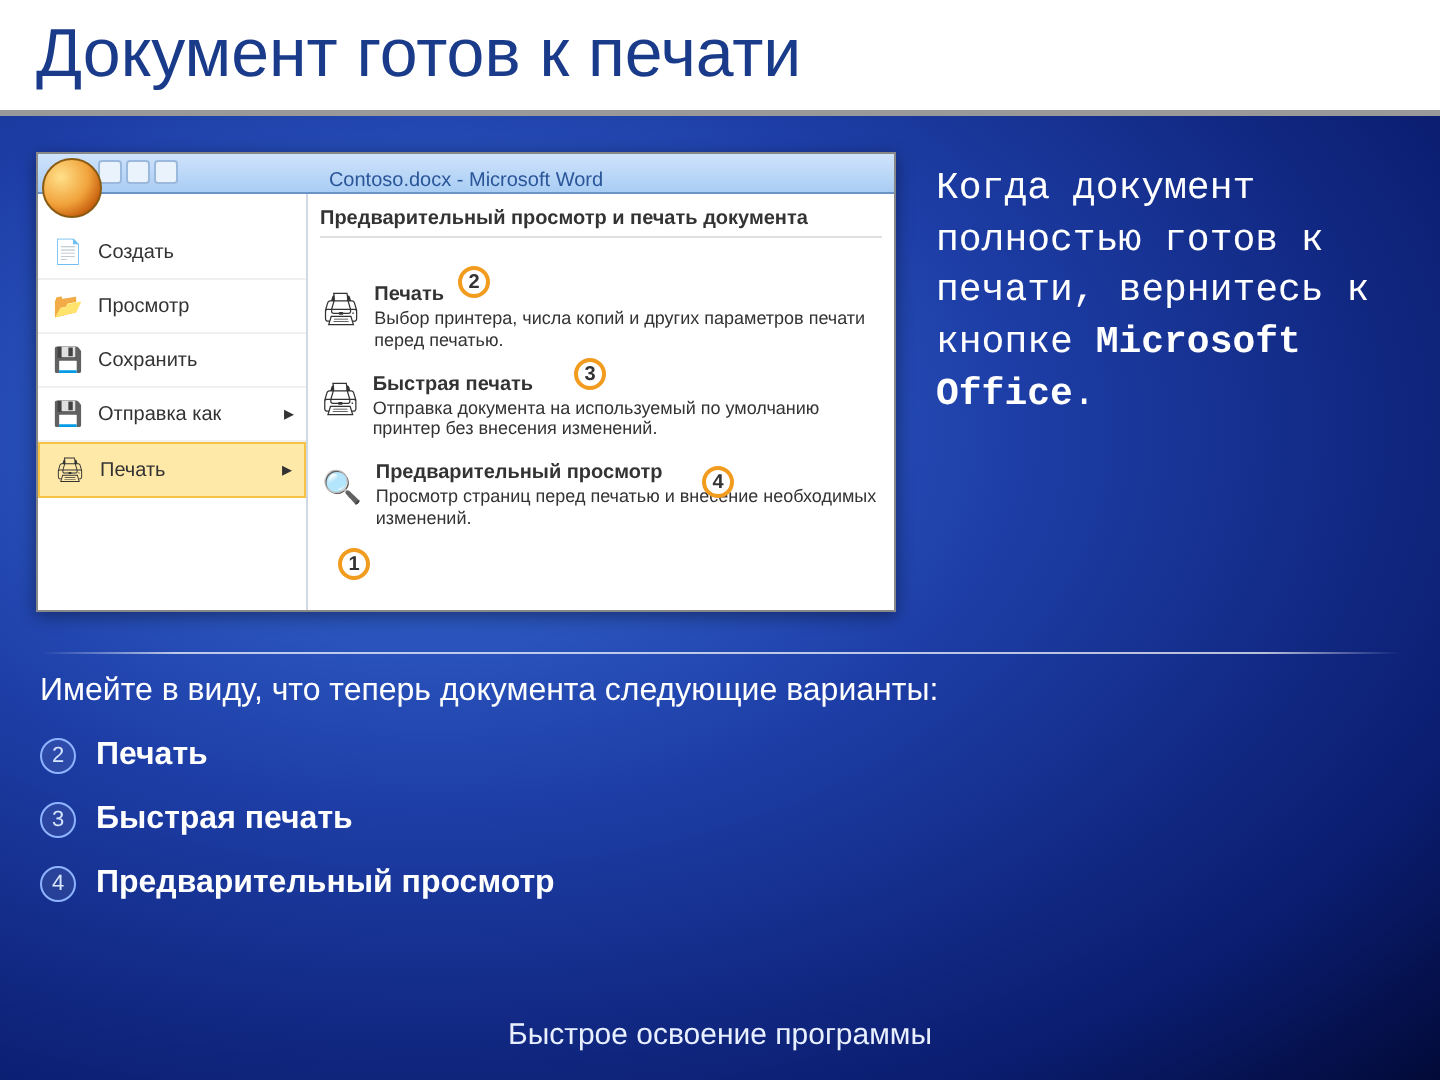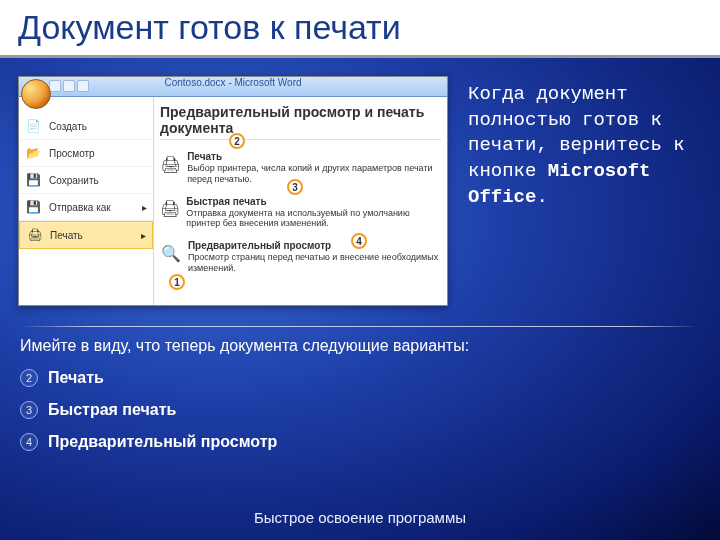--- a/index.html
+++ b/index.html
@@ -34,21 +34,21 @@
     position: relative;
     overflow: hidden;
     font-size: 10px;
     color: #333;
   }
   .ss-titlebar {
     height: 20px;
     background: linear-gradient(#cfe3fb,#a9cdf4);
     border-bottom: 1px solid #6a93c6;
     display: flex;
-    align-items: flex-start;
+    align-items: flex-end;
     justify-content: center;
     font-size: 10px;
     color: #2a5599;
     position: relative;
   }
   .ss-qa {
     position: absolute; left: 30px; top: 3px;
     display: flex; gap: 2px;
   }
   .ss-qa span { width: 12px; height: 12px; background: #eaf2fc; border: 1px solid #9bb9dd; border-radius: 2px; }
@@ -81,25 +81,25 @@
     display: flex; align-items: center; justify-content: center;
     font-size: 12px;
   }
   .ss-right {
     flex: 1;
     background: #fff;
     padding: 4px 6px;
   }
   .ss-panel-title {
     font-weight: bold;
-    font-size: 14px;
+    font-size: 10px;
     padding: 3px 0;
     color: #333;
     border-bottom: 1px solid #e0e0e0;
-    margin-bottom: 8px;
+    margin-bottom: 20px;
   }
   .ss-option {
     display: flex;
     gap: 6px;
     padding: 3px 0 8px 0;
   }
   .ss-opt-ico {
     width: 26px; height: 26px;
     display: flex; align-items: center; justify-content: center;
     font-size: 16px;

